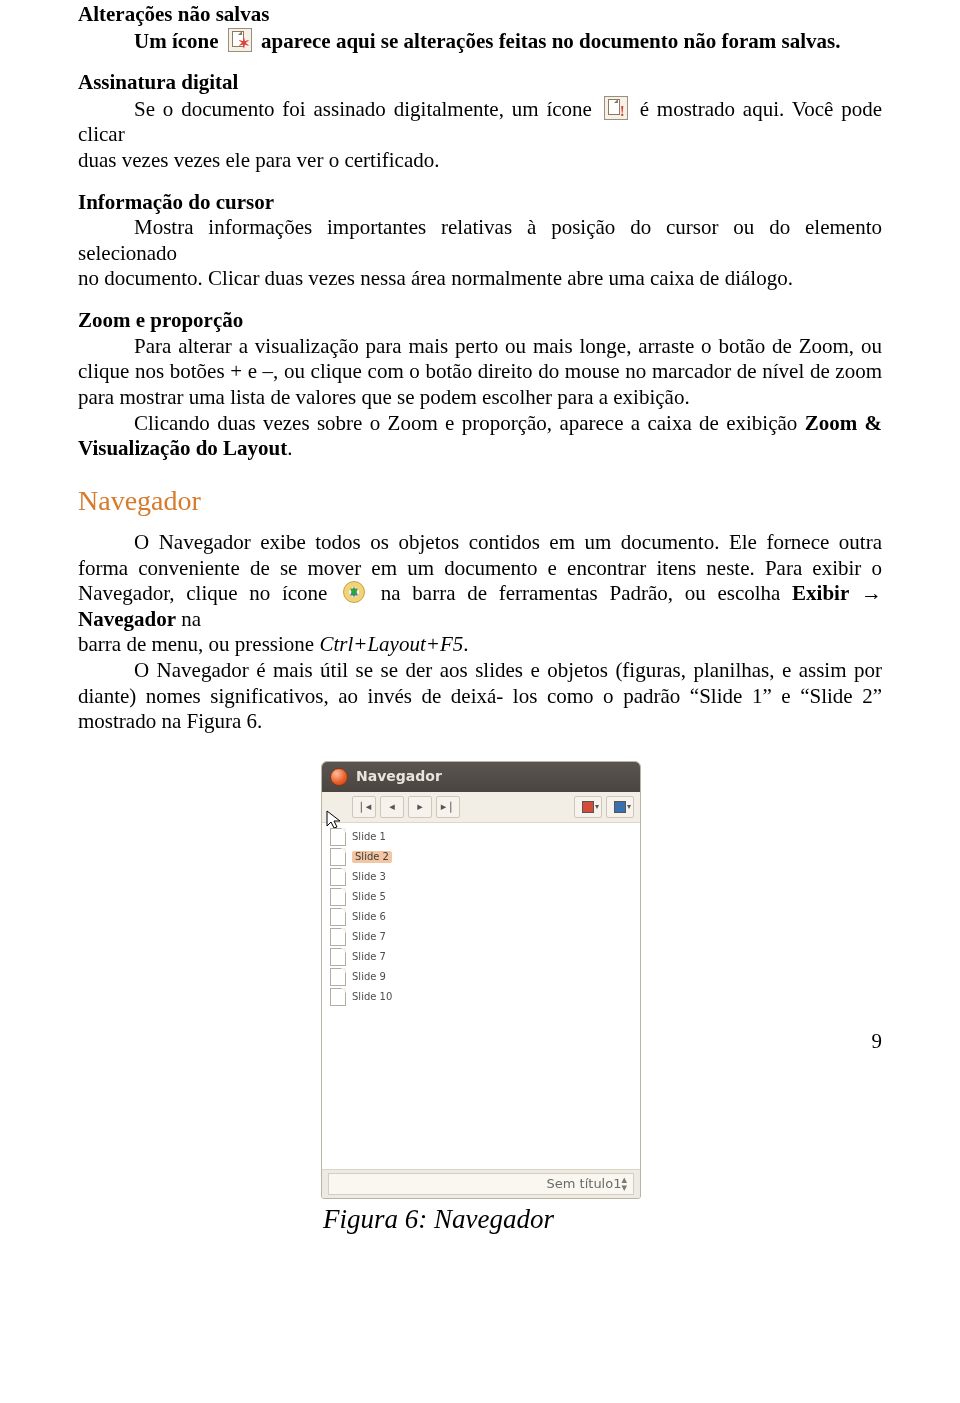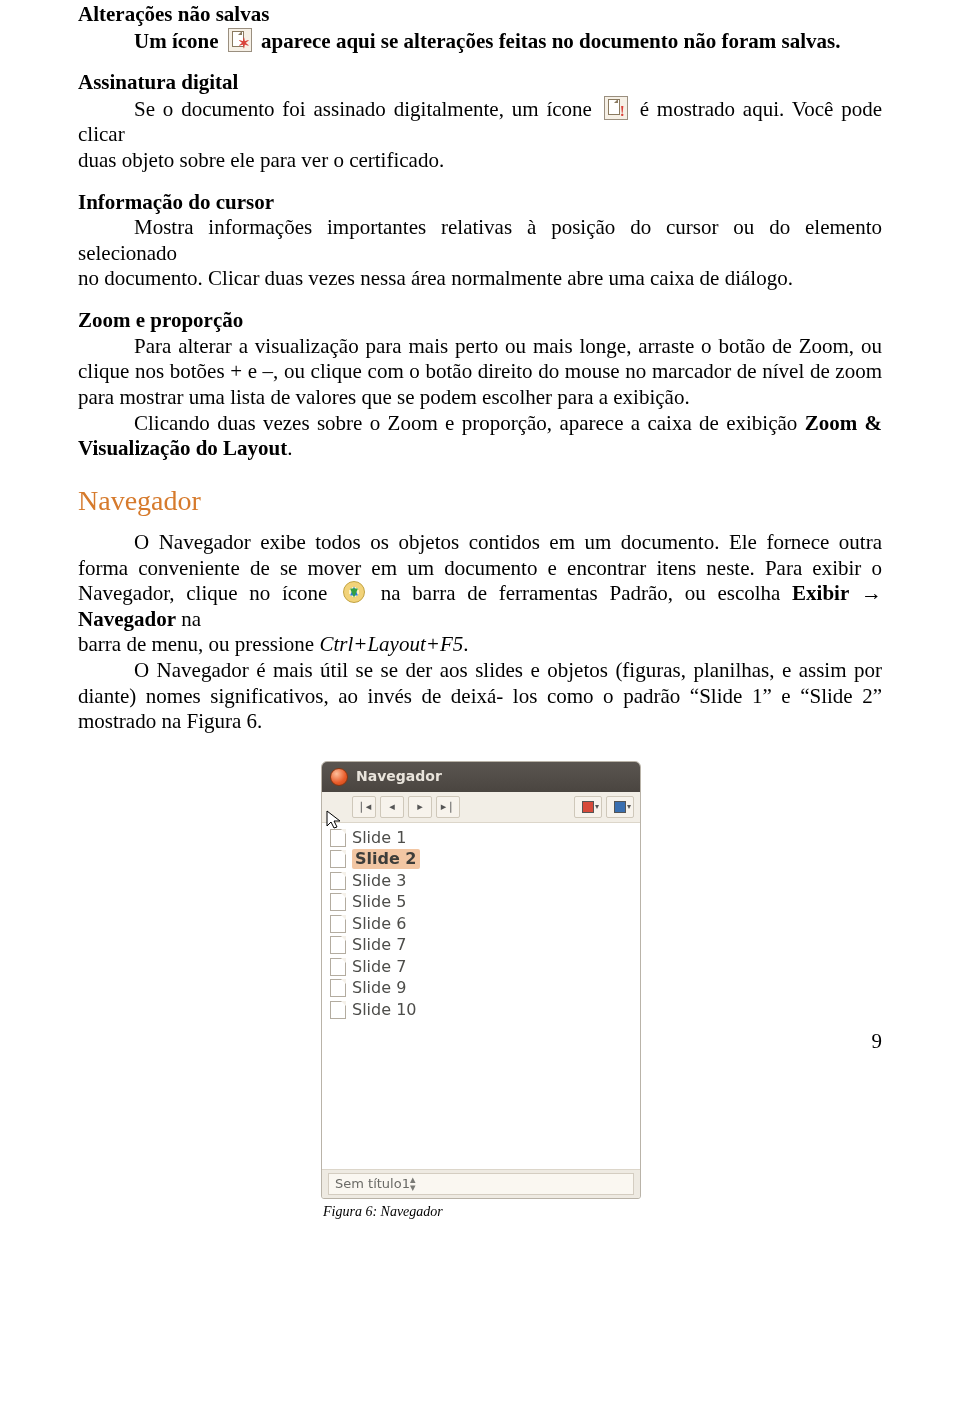--- a/index.html
+++ b/index.html
@@ -192,21 +192,21 @@
   .slide-list {
     background: #ffffff;
     min-height: 338px;
     padding: 4px 0;
   }
   .slide-row {
     display: flex;
     align-items: center;
     gap: 6px;
     padding: 1px 8px;
-    font-size: 16px;
+    font-size: 10px;
     color: #4d4d4a;
   }
   .slide-row .page-ic {
     width: 14px; height: 16px;
     border: 1px solid #b3aca0;
     background: #fff;
     position: relative;
   }
   .slide-row .page-ic::after {
     content: "";
@@ -215,54 +215,53 @@
     top: -1px;
     width: 0; height: 0;
     border-left: 5px solid transparent;
     border-top: 5px solid #f5f1ea;
   }
   .slide-row.sel .label {
     background: #f2c6a3;
     padding: 0 3px;
     border-radius: 2px;
     color: #3d3d3a;
-    font-weight: bold;
   }
   .status {
     height: 28px;
     border-top: 1px solid #dcd6ca;
     background: #eeeae2;
     display: flex;
     align-items: center;
     padding: 0 6px;
   }
   .status-field {
     flex: 1;
     height: 20px;
     border: 1px solid #d4cdc1;
     background: #faf7f1;
     border-radius: 0;
     display: flex;
     align-items: center;
-    justify-content: flex-start;
+    justify-content: flex-end;
     padding: 0 6px;
     font-size: 13px;
     color: #6a6a66;
   }
   .status-field .ud {
     font-size: 11px;
     color: #7a7a76;
     line-height: 0.7;
     display: flex;
     flex-direction: column;
   }
   .caption {
     font-style: italic;
     font-family: "Times New Roman", serif;
-    font-size: 14px;
+    font-size: 27px;
     color: #000;
     margin: 4px 0 0 2px;
   }
   .page-number {
     position: absolute;
     bottom: 28px;
     right: 78px;
     font-size: 21px;
     font-family: "Times New Roman", serif;
   }
@@ -285,21 +284,21 @@
     <div class="gap-md"></div>
 
     <p class="bold">Assinatura digital</p>
     <p class="para">
       <span style="display:inline-block;width:56px;"></span><span>Se o documento foi assinado digitalmente, um ícone</span>
       <span class="icon-box">
         <span class="doc-corner"></span><span class="doc-fold"></span><span class="excl">!</span>
       </span>
       <span>é mostrado aqui. Você pode clicar</span>
       <br>
-      <span>duas objeto sobre ele para ver o certificado.</span>
+      <span>duas vezes vezes ele para ver o certificado.</span>
     </p>
 
     <div class="gap-md"></div>
 
     <p class="bold">Informação do cursor</p>
     <p class="para">
       <span style="display:inline-block;width:56px;"></span><span>Mostra informações importantes relativas à posição do cursor ou do elemento selecionado</span><br>
       <span>no documento. Clicar duas vezes nessa área normalmente abre uma caixa de diálogo.</span>
     </p>
 

